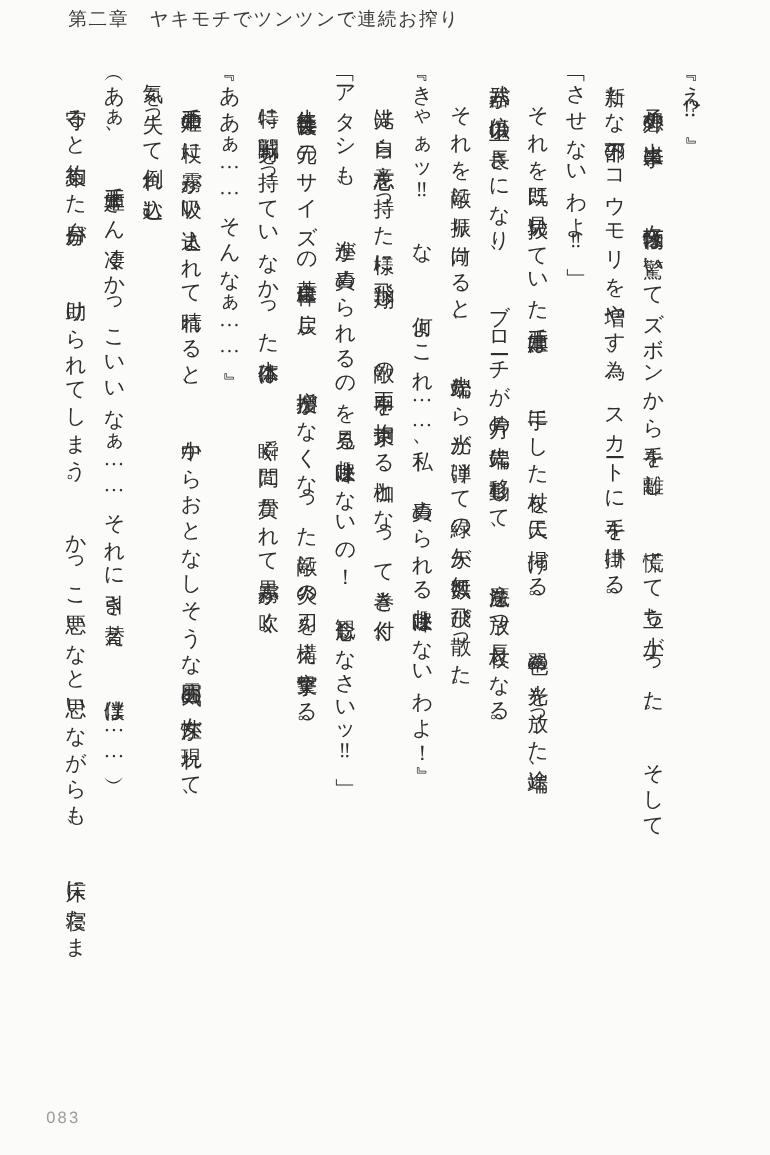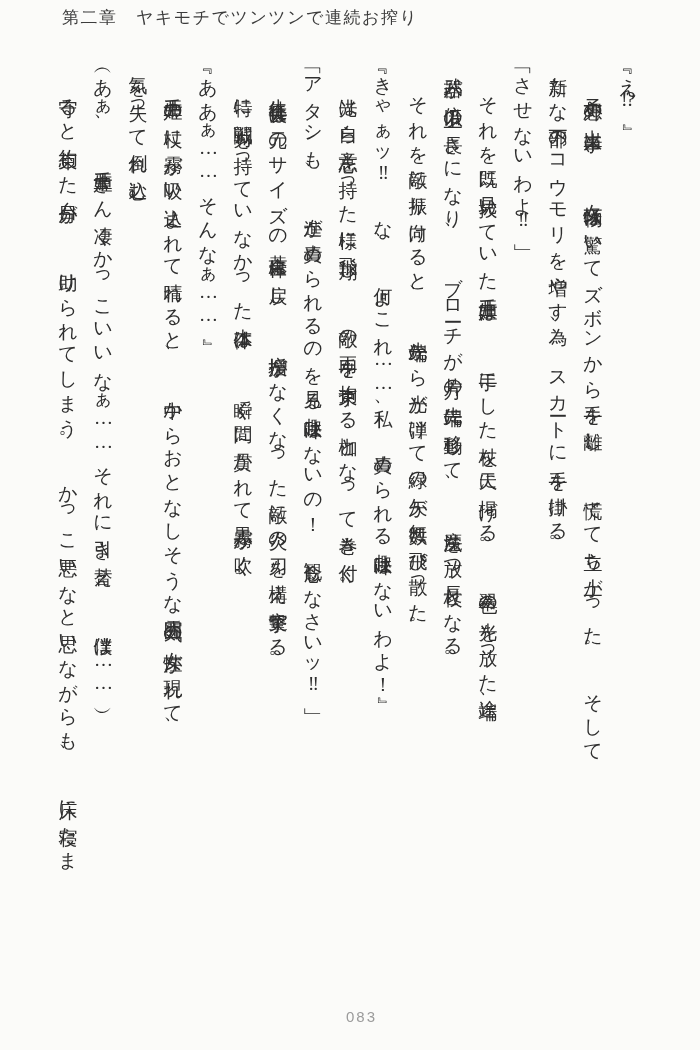--- a/index.html
+++ b/index.html
@@ -39,22 +39,21 @@
     color: #2e2e2e;
   }
   .tcol {
     white-space: pre;
   }
   .page-number {
     position: absolute;
     left: 0;
     right: 0;
     top: 1008px;
-    text-align: center;
-    padding-left: 23px;
+    padding-left: 42px;
     font-family: "Liberation Sans", "DejaVu Sans", sans-serif;
     font-size: 15px;
     letter-spacing: 2px;
     color: #9b9b9b;
   }
 </style>
 </head>
 <body>
 
 <div class="page">

